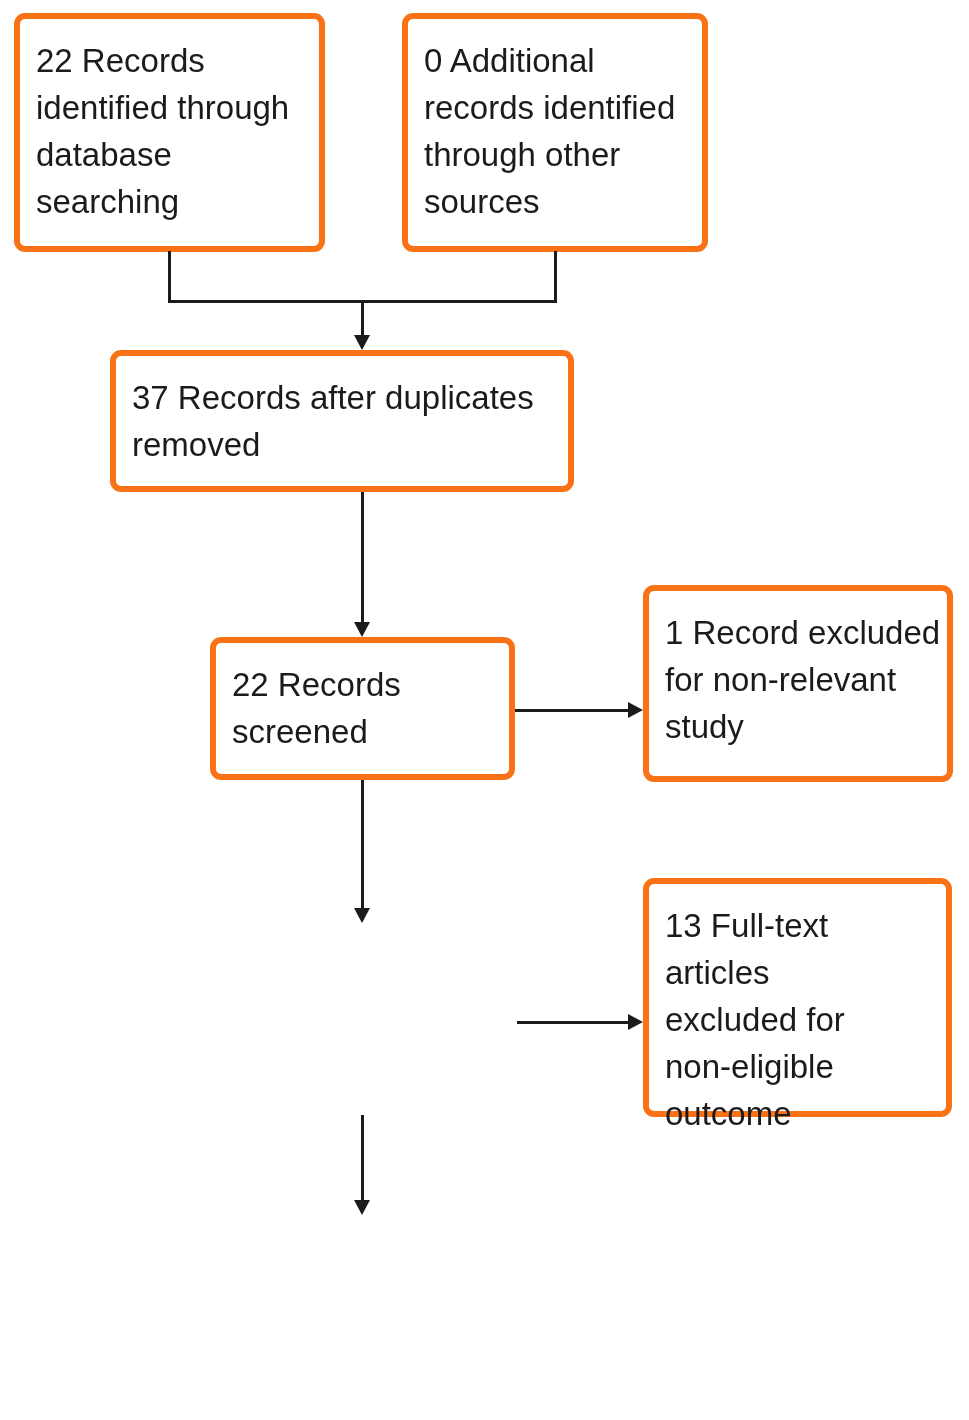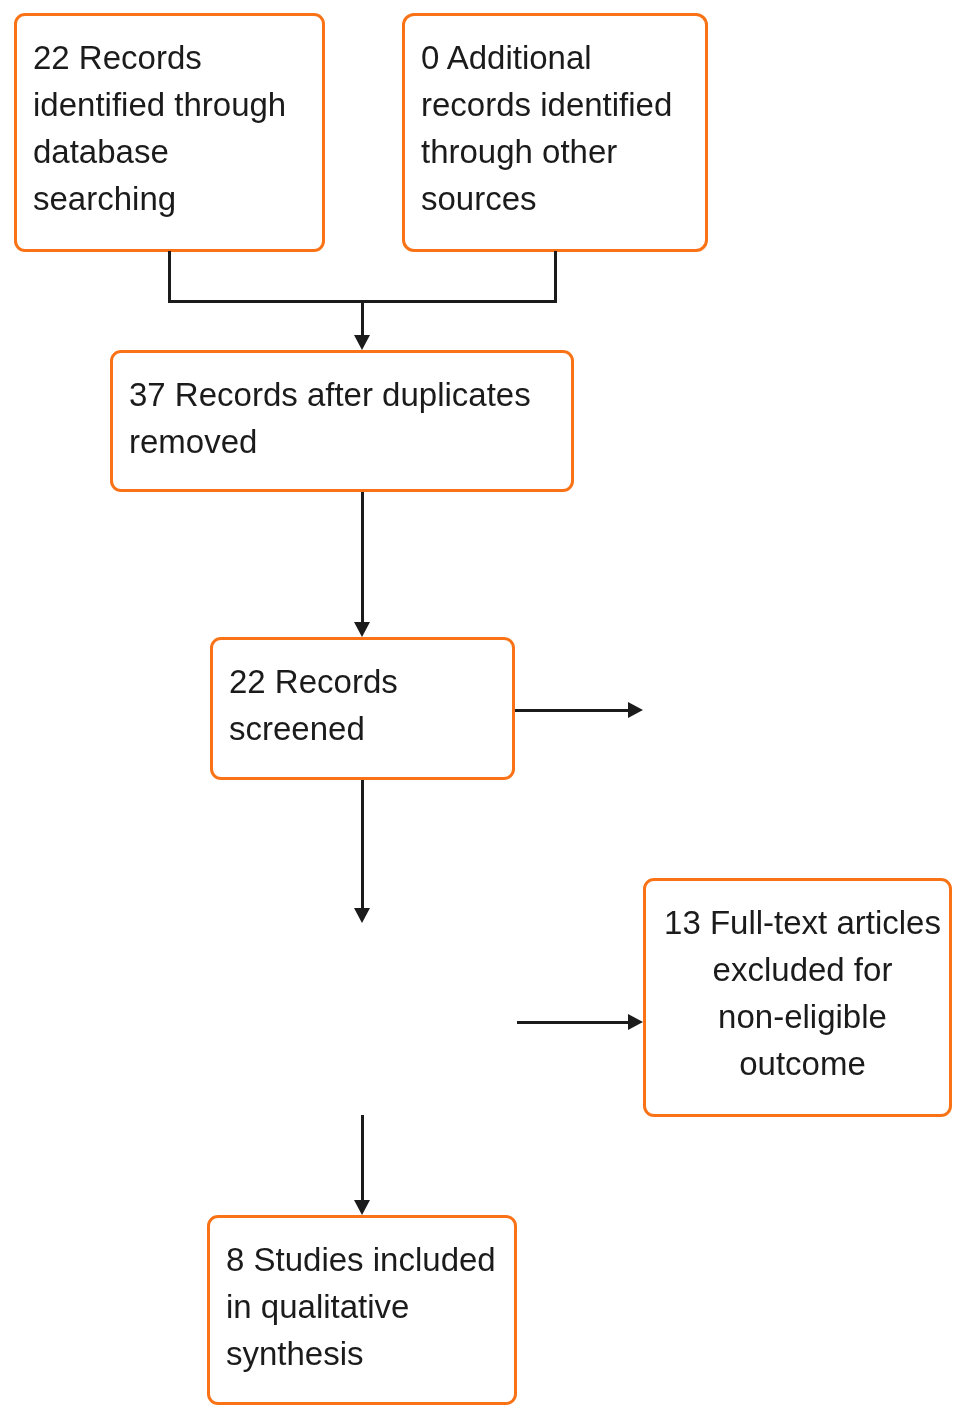--- a/index.html
+++ b/index.html
@@ -12,21 +12,21 @@
     width: 969px;
     height: 1420px;
     background: #ffffff;
     font-family: "Liberation Sans", sans-serif;
     color: #1b1b1b;
     overflow: hidden;
   }
   .box {
     position: absolute;
     box-sizing: border-box;
-    border: 3px solid #f97316;
+    border: 6px solid #f97316;
     border-radius: 11px;
     background: #ffffff;
     padding: 18px 6px 0 16px;
   }
   .box-text {
     display: block;
     white-space: pre-line;
     font-size: 33px;
     line-height: 47px;
     color: #1b1b1b;
@@ -48,26 +48,26 @@
     position: absolute;
     width: 0;
     height: 0;
     border-top: 8px solid transparent;
     border-bottom: 8px solid transparent;
     border-left: 15px solid #1b1b1b;
   }
 
   
   #box-records-identified-database { left: 14px;  top: 13px;   width: 311px; height: 239px; }
-  #box-records-identified-other    { left: 402px; top: 13px;   width: 306px; height: 239px; border-radius: 12px; }
+  #box-records-identified-other    { left: 402px; top: 13px;   width: 306px; height: 239px; }
   #box-records-after-duplicates    { left: 110px; top: 350px;  width: 464px; height: 142px; }
   #box-records-screened            { left: 210px; top: 637px;  width: 305px; height: 143px; }
   #box-records-excluded            { left: 643px; top: 585px;  width: 310px; height: 197px; }
   #box-fulltext-assessed           { left: 208px; top: 923px;  width: 309px; height: 192px; }
-  #box-fulltext-excluded           { left: 643px; top: 878px;  width: 309px; height: 239px; text-align: center; }
+  #box-fulltext-excluded           { left: 643px; top: 878px;  width: 309px; height: 239px; }
   #box-studies-included            { left: 207px; top: 1215px; width: 310px; height: 190px; }
 </style>
 </head>
 <body>
 
 <div id="canvas">
 
   <div class="box" id="box-records-identified-database">
     <span class="box-text">22 Records
 identified through
@@ -85,34 +85,34 @@
   <div class="box" id="box-records-after-duplicates">
     <span class="box-text">37 Records after duplicates
 removed</span>
   </div>
 
   <div class="box" id="box-records-screened">
     <span class="box-text">22 Records
 screened</span>
   </div>
 
+  <div class="box" id="box-records-excluded">
+    <span class="box-text">1 Record excluded
+for non-relevant
+study</span>
+  </div>
 
 
   <div class="box" id="box-fulltext-excluded">
     <span class="box-text">13 Full-text articles
 excluded for
 non-eligible
 outcome</span>
   </div>
 
-  <div class="box" id="box-studies-included">
-    <span class="box-text">8 Studies included
-in qualitative
-synthesis</span>
-  </div>
 
   <div class="line" style="left:168px; top:251px; width:3px; height:52px;"></div>
 
   <div class="line" style="left:554px; top:251px; width:3px; height:52px;"></div>
 
   <div class="line" style="left:168px; top:300px; width:389px; height:3px;"></div>
 
   <div class="line" style="left:361px; top:300px; width:3px; height:37px;"></div>
   <div class="arrowhead-down" style="left:354px; top:335px;"></div>
 

